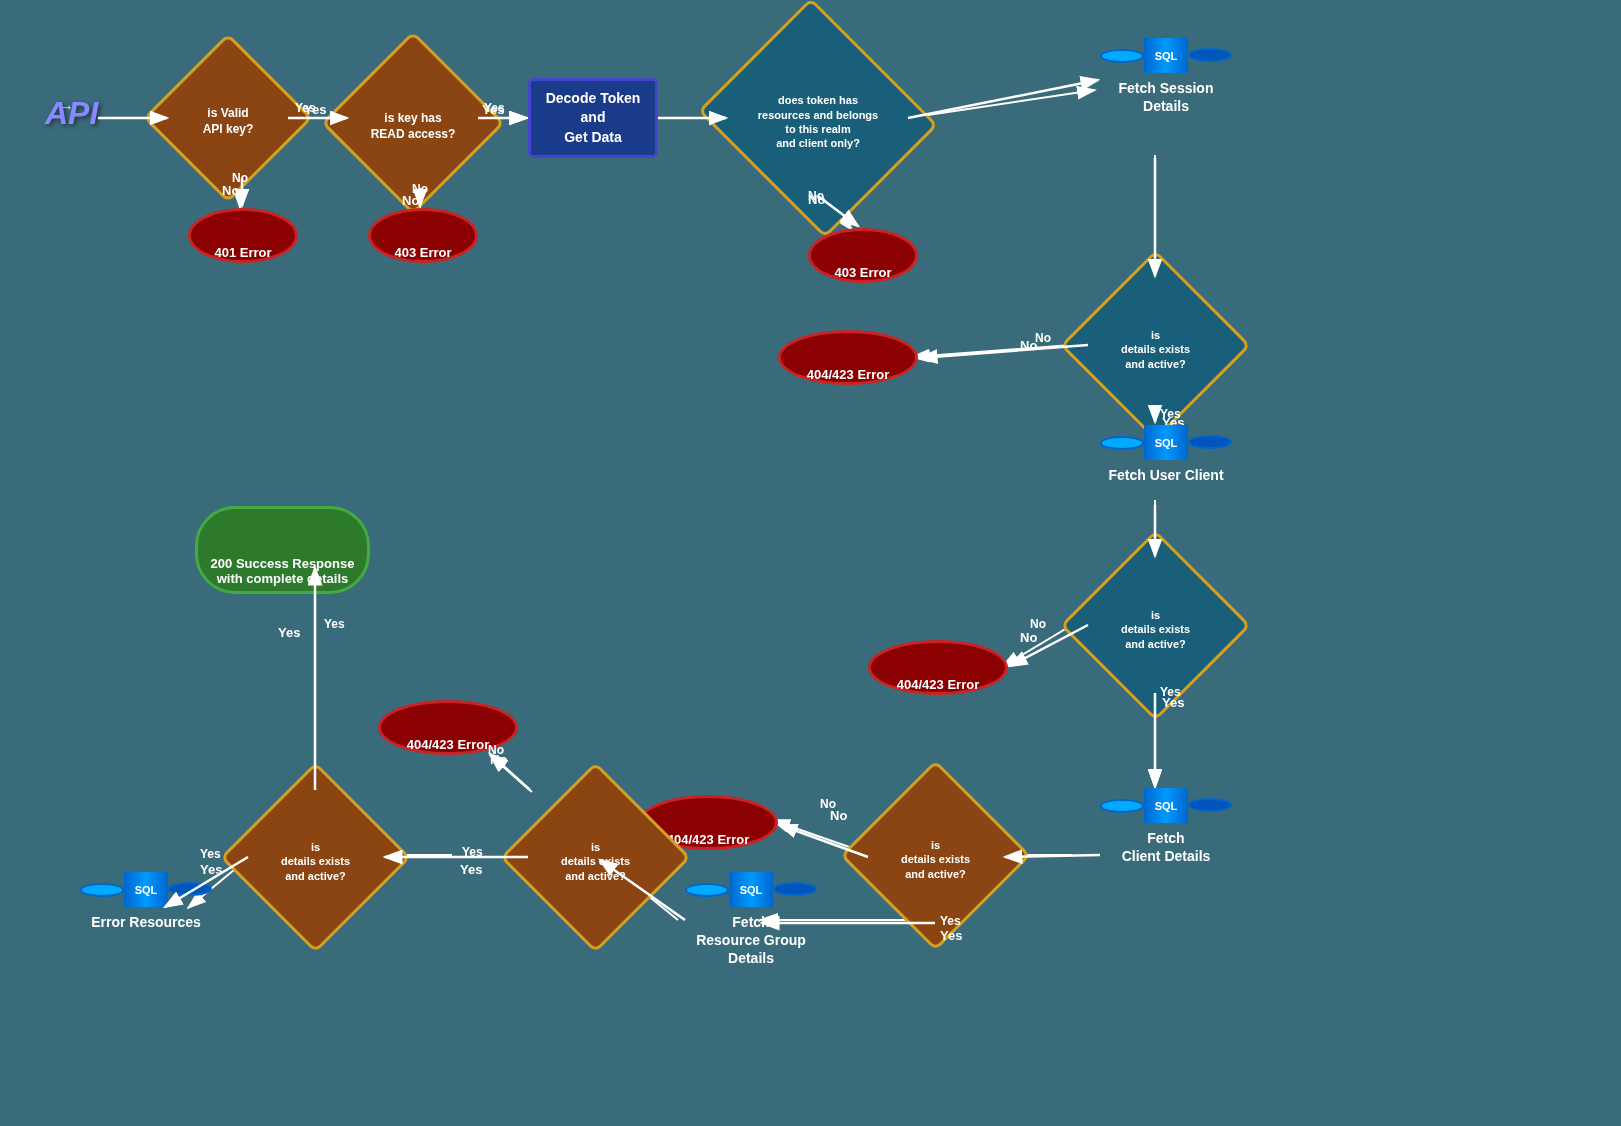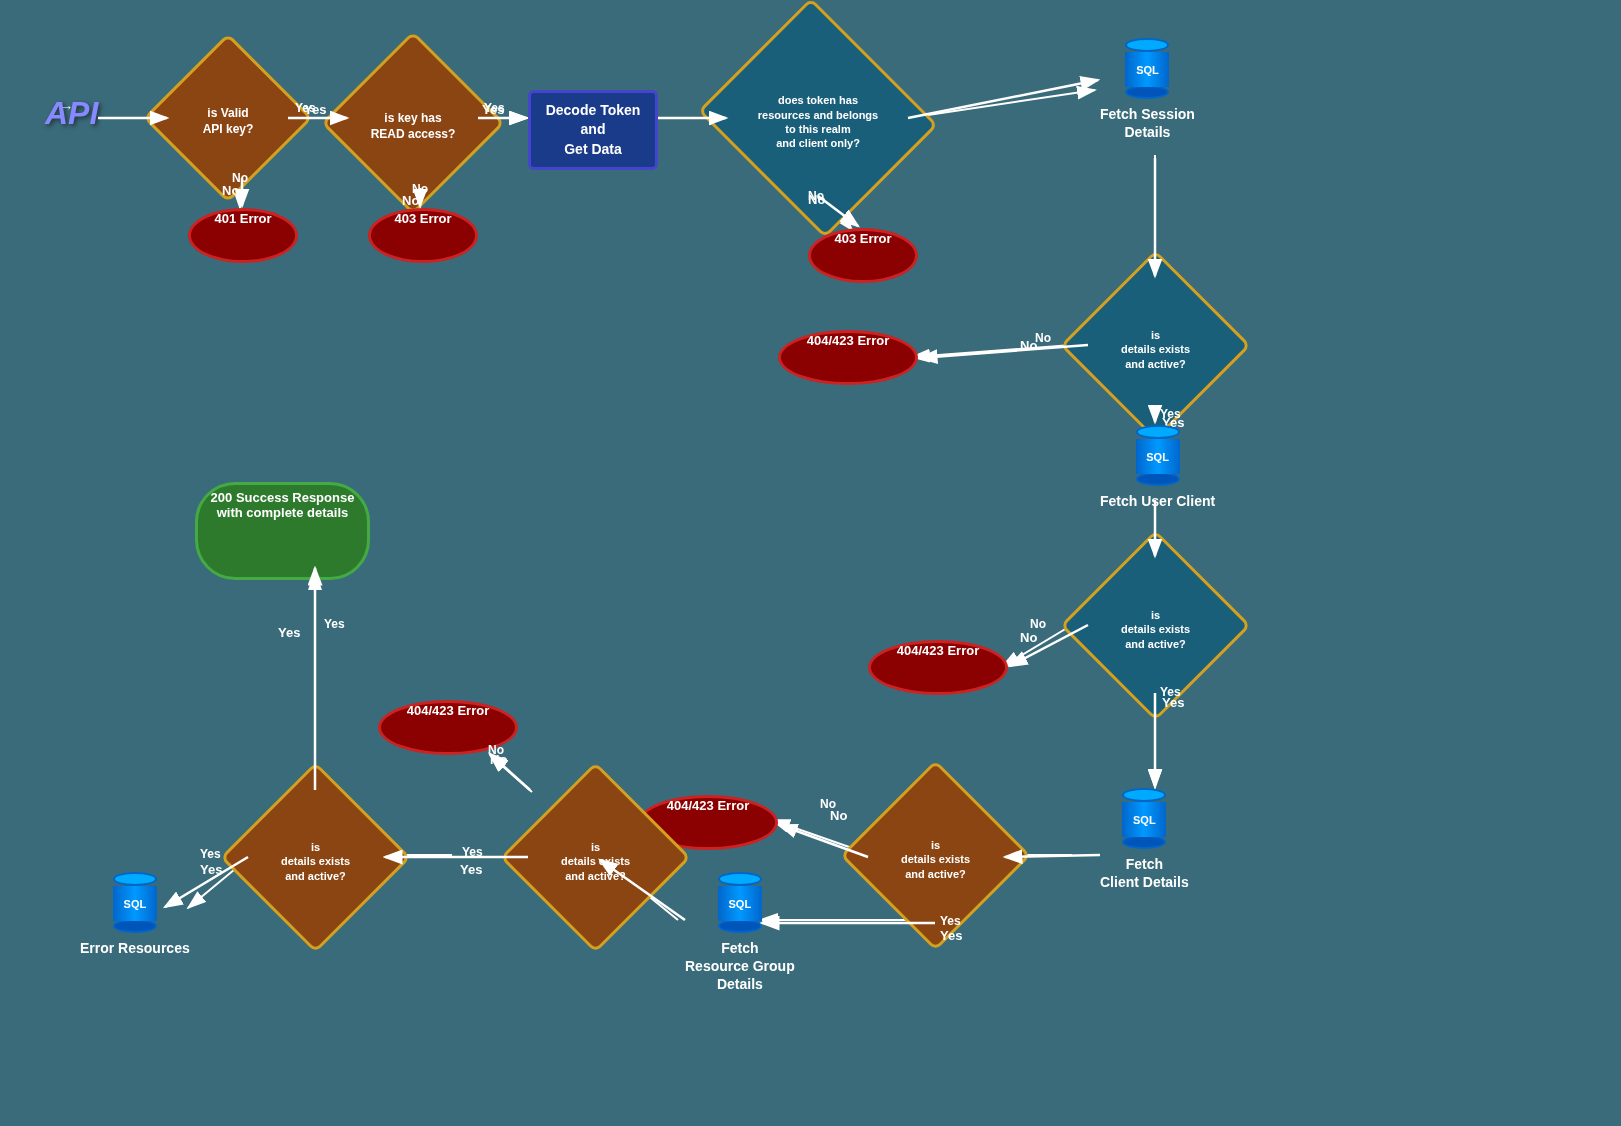--- a/index.html
+++ b/index.html
@@ -40,21 +40,21 @@
     }
     .diamond-teal {
       background-color: #1a5f7a;
       border: 3px solid #d4a020;
     }
     
     .oval {
       position: absolute;
       border-radius: 50%;
       display: flex;
-      align-items: flex-start;
+      align-items: flex-end;
       justify-content: center;
       font-size: 13px;
       font-weight: bold;
       color: white;
       text-align: center;
     }
     .oval-red {
       background-color: #8B0000;
       border: 3px solid #cc2222;
     }
@@ -80,21 +80,20 @@
     
     .sql-container {
       position: absolute;
       display: flex;
       flex-direction: column;
       align-items: center;
     }
     .sql-cylinder {
       position: relative;
       display: flex;
-      flex-direction: column;
       align-items: center;
     }
     .sql-body {
       background: linear-gradient(to right, #0066cc, #0099ff, #0066cc);
       width: 44px;
       height: 35px;
       display: flex;
       align-items: center;
       justify-content: center;
       font-size: 11px;
@@ -225,21 +224,21 @@
   <div class="arrow-label" style="left:304px; top:102px;">Yes</div>
 
   <div class="diamond diamond-brown" style="left:348px; top:58px; width:130px; height:130px;">
     <div class="diamond-inner" style="width:130px; height:130px; font-size:12px;">
       <span>is key has<br>READ access?</span>
     </div>
   </div>
 
   <div class="arrow-label" style="left:482px; top:102px;">Yes</div>
 
-  <div class="rect-blue" style="left:528px; top:78px; width:130px; height:80px;margin-top:12px;">
+  <div class="rect-blue" style="left:528px; top:78px; width:130px; height:80px;">
     <span>Decode Token<br>and<br>Get Data</span>
   </div>
 
   <div class="arrow-label" style="left:672px; top:102px;"></div>
 
   <div class="diamond diamond-teal" style="left:728px; top:38px; width:180px; height:160px;">
     <div class="diamond-inner" style="width:180px; height:160px; font-size:11px;">
       <span>does token has<br>resources and belongs<br>to this realm<br>and client only?</span>
     </div>
   </div>
@@ -374,21 +373,21 @@
       <div class="sql-body">
           <span>SQL</span>
         </div>
       <div class="sql-bottom"></div>
     </div>
     <div class="sql-label">Error Resources</div>
   </div>
 
   <div class="arrow-label" style="left:200px; top:862px;">Yes</div>
 
-  <div class="oval oval-green" style="left:195px; top:482px; width:175px; height:98px; border-radius:40px;">
+  <div class="oval oval-green" style="left:195px; top:506px; width:175px; height:88px; border-radius:40px;">
     <span style="font-size:13px; padding:5px; text-align:center;">200 Success Response<br>with complete details</span>
   </div>
 
   <div class="arrow-label" style="left:278px; top:625px;">Yes</div>
 
   <svg style="position:absolute;top:0;left:0;width:1621px;height:1126px;pointer-events:none;">
     <defs>
       <marker id="wh" markerWidth="8" markerHeight="6" refX="7" refY="3" orient="auto">
         <polygon points="0 0, 8 3, 0 6" fill="white"></polygon>
       </marker>

